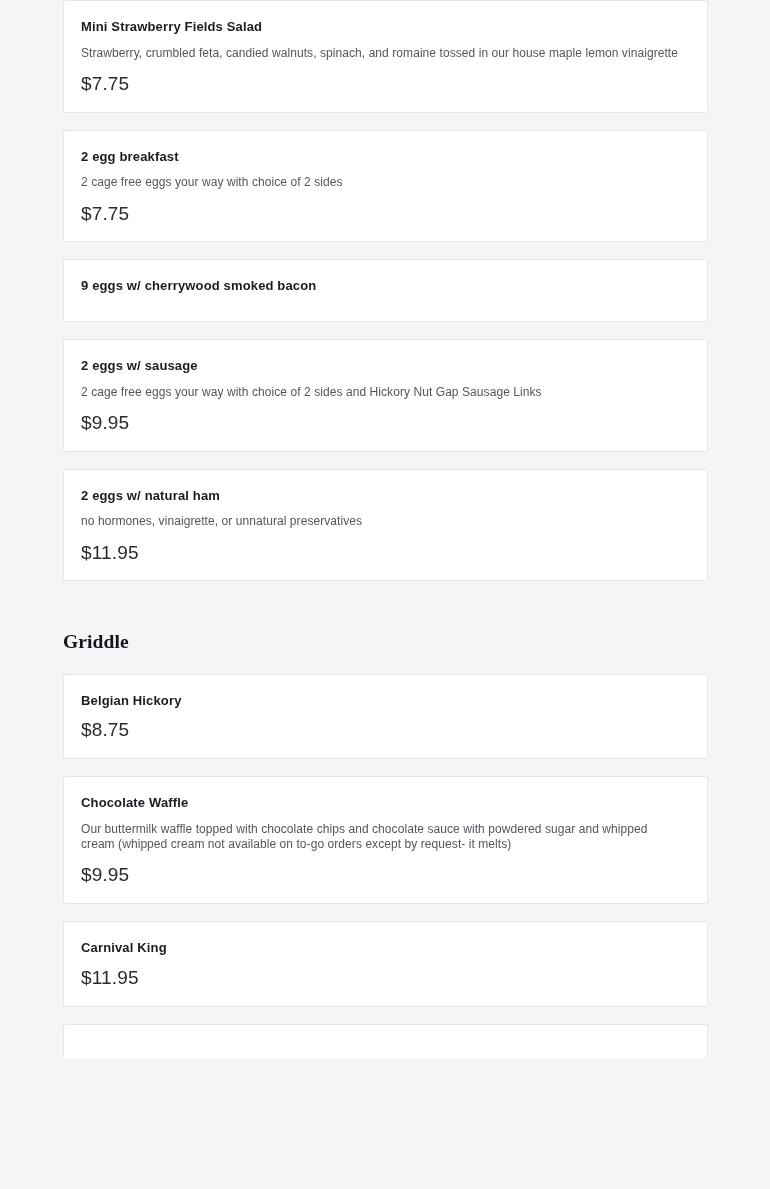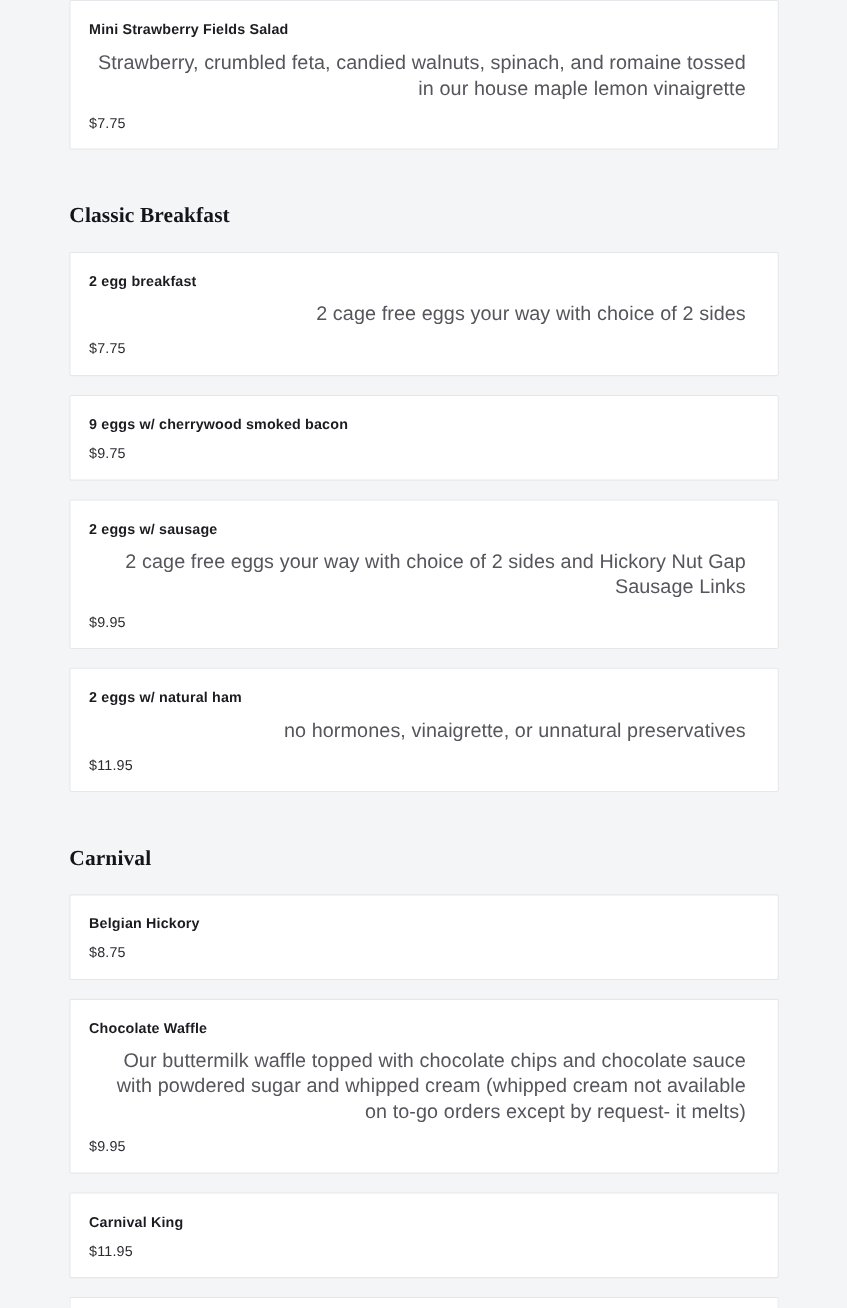--- a/index.html
+++ b/index.html
@@ -57,32 +57,31 @@
   .item-title {
     font-size: 13px;
     font-weight: 700;
     color: #1c1b20;
     letter-spacing: 0.15px;
     line-height: 1.35;
     margin: 0 0 10px 0;
   }
 
   .item-desc {
-    font-size: 18px;
+    font-size: 12px;
     font-weight: 400;
     color: #55555c;
     line-height: 1.28;
     letter-spacing: 0.07px;
     margin: 0 0 12px 0;
     white-space: pre-line;
-    text-align: right;
   }
 
   .item-price {
-    font-size: 13px;
+    font-size: 19px;
     font-weight: 400;
     color: #2b2a30;
     letter-spacing: 0.15px;
     line-height: 1.2;
     margin: 0;
   }
 
   .item-card.partial {
     padding: 0;
     height: 34px;
@@ -96,51 +95,47 @@
 <div class="page">
   <div class="menu-container">
 
     <div class="item-card">
       <div class="item-title">Mini Strawberry Fields Salad</div>
       <div class="item-desc">Strawberry, crumbled feta, candied walnuts, spinach, and romaine tossed in our house maple lemon vinaigrette</div>
       <div class="item-price">$7.75</div>
     </div>
 
     <div class="section-block">
-      <div class="heading-wrap">
-        <h2 class="section-heading">Classic Breakfast</h2>
-      </div>
 
       <div class="item-card">
         <div class="item-title">2 egg breakfast</div>
         <div class="item-desc">2 cage free eggs your way with choice of 2 sides</div>
         <div class="item-price">$7.75</div>
       </div>
 
       <div class="item-card">
         <div class="item-title">9 eggs w/ cherrywood smoked bacon</div>
-        <div class="item-price">$9.75</div>
       </div>
 
       <div class="item-card">
         <div class="item-title">2 eggs w/ sausage</div>
         <div class="item-desc">2 cage free eggs your way with choice of 2 sides and Hickory Nut Gap Sausage Links</div>
         <div class="item-price">$9.95</div>
       </div>
 
       <div class="item-card">
         <div class="item-title">2 eggs w/ natural ham</div>
         <div class="item-desc">no hormones, vinaigrette, or unnatural preservatives</div>
         <div class="item-price">$11.95</div>
       </div>
     </div>
 
     <div class="section-block">
       <div class="heading-wrap">
-        <h2 class="section-heading">Carnival</h2>
+        <h2 class="section-heading">Griddle</h2>
       </div>
 
       <div class="item-card">
         <div class="item-title">Belgian Hickory</div>
         <div class="item-price">$8.75</div>
       </div>
 
       <div class="item-card">
         <div class="item-title">Chocolate Waffle</div>
         <div class="item-desc">Our buttermilk waffle topped with chocolate chips and chocolate sauce with powdered sugar and whipped cream (whipped cream not available on to-go orders except by request- it melts)</div>

